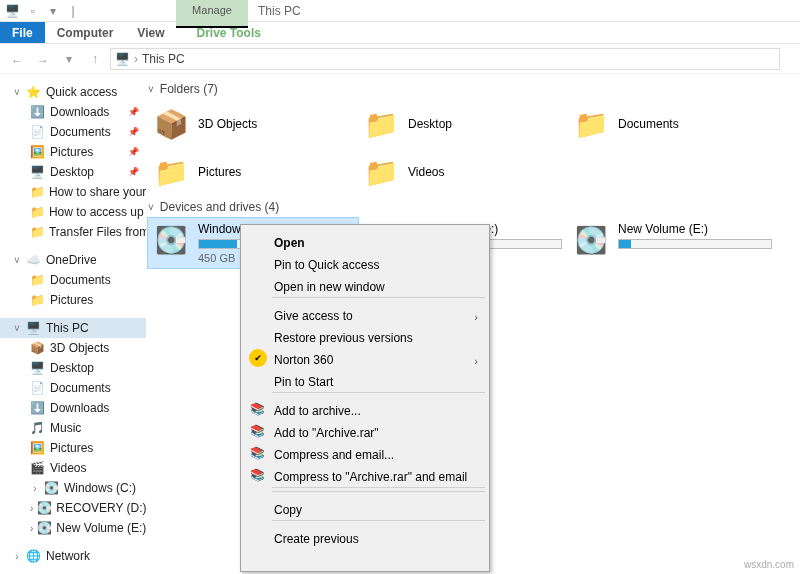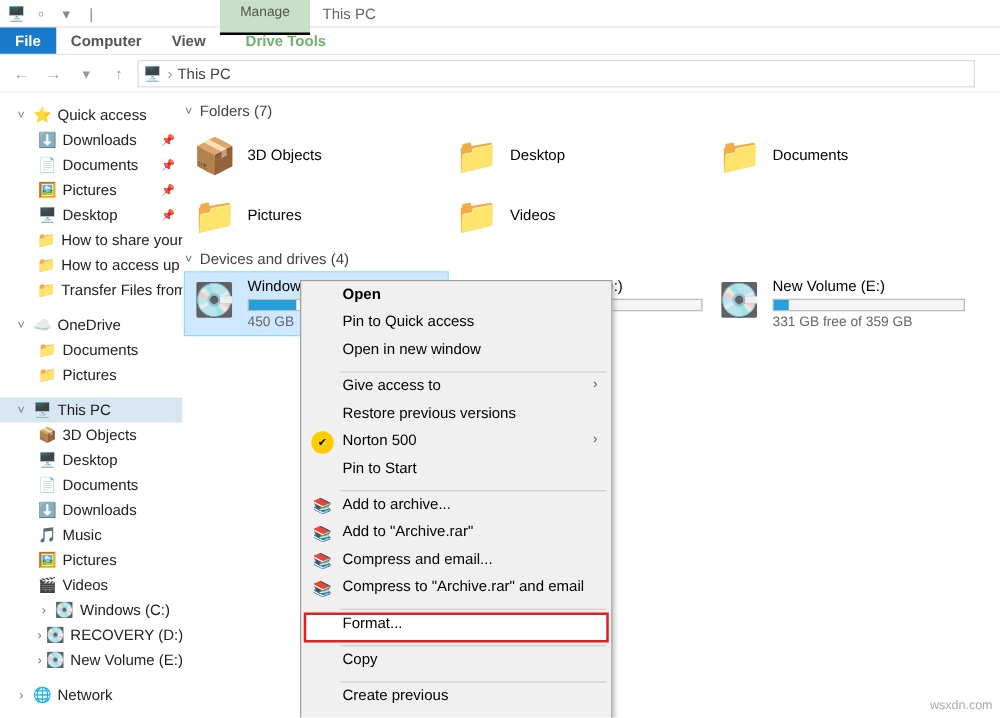--- a/index.html
+++ b/index.html
@@ -33,21 +33,21 @@
   .drive { width: 210px; padding: 4px 6px; }
   .drive.sel { background: #cde8ff; outline: 1px solid #99d1ff; }
   .drive .drow { display: flex; gap: 8px; }
   .drive .dicon { width: 36px; height: 36px; display: flex; align-items: center; justify-content: center; }
   .drive .dinfo { flex: 1; }
   .drive .bar { height: 10px; border: 1px solid #bbb; margin: 3px 0; position: relative; background: #f5f5f5; }
   .drive .bar .fill { position: absolute; left: 0; top: 0; bottom: 0; background: #26a0da; }
   .drive .free { color: #666; font-size: 11px; }
   
   .ctx { position: absolute; left: 240px; top: 224px; width: 250px; background: #f0f0f0; border: 1px solid #a0a0a0; box-shadow: 2px 2px 4px rgba(0,0,0,0.25); padding: 3px; }
-  .ctx .row { height: 22px; display: flex; align-items: flex-start; padding-left: 30px; position: relative; cursor: pointer; }
+  .ctx .row { height: 22px; display: flex; align-items: flex-end; padding-left: 30px; position: relative; cursor: pointer; }
   .ctx .row .ci { position: absolute; left: 5px; width: 18px; height: 18px; display: flex; align-items: center; justify-content: center; }
   .ctx .row .sub { margin-left: auto; margin-right: 8px; color: #555; font-size: 11px; }
   .ctx .sep { height: 1px; background: #d0d0d0; margin: 3px 1px 3px 28px; }
   .ctx .row.hl { outline: 2px solid #d22; outline-offset: -1px; background: #fff; }
   .watermark { position: absolute; right: 6px; bottom: 4px; font-size: 10px; color: #aaa; }
 </style>
 </head>
 <body>
 
 <div class="titlebar">
@@ -249,21 +249,20 @@
         </div>
       </div>
       <div class="drive">
         <div class="drow">
           <span class="dicon" style="font-size:26px">💽</span>
           <div class="dinfo">
             <div>New Volume (E:)</div>
             <div class="bar">
                 <div class="fill" style="width:8%"></div>
               </div>
-            <div class="free">331 GB free of 359 GB</div>
           </div>
         </div>
       </div>
     </div>
   </div>
 </div>
 
 <div class="ctx">
   <div class="row">
       <b>Open</b>
@@ -277,21 +276,21 @@
   <div class="sep"></div>
   <div class="row">
       <span>Give access to</span>
       <span class="sub">›</span>
     </div>
   <div class="row">
       <span>Restore previous versions</span>
     </div>
   <div class="row">
       <span class="ci" style="background:#ffcc00;border-radius:50%;font-size:9px">✔</span>
-      <span>Norton 500</span>
+      <span>Norton 360</span>
       <span class="sub">›</span>
     </div>
   <div class="row">
       <span>Pin to Start</span>
     </div>
   <div class="sep"></div>
   <div class="row">
       <span class="ci">📚</span>
       <span>Add to archive...</span>
     </div>
@@ -301,23 +300,20 @@
     </div>
   <div class="row">
       <span class="ci">📚</span>
       <span>Compress and email...</span>
     </div>
   <div class="row">
       <span class="ci">📚</span>
       <span>Compress to "Archive.rar" and email</span>
     </div>
   <div class="sep"></div>
-  <div class="row hl">
-      <span>Format...</span>
-    </div>
   <div class="sep"></div>
   <div class="row">
       <span>Copy</span>
     </div>
   <div class="sep"></div>
   <div class="row">
       <span>Create previous</span>
     </div>
   <div class="row"></div>
 

